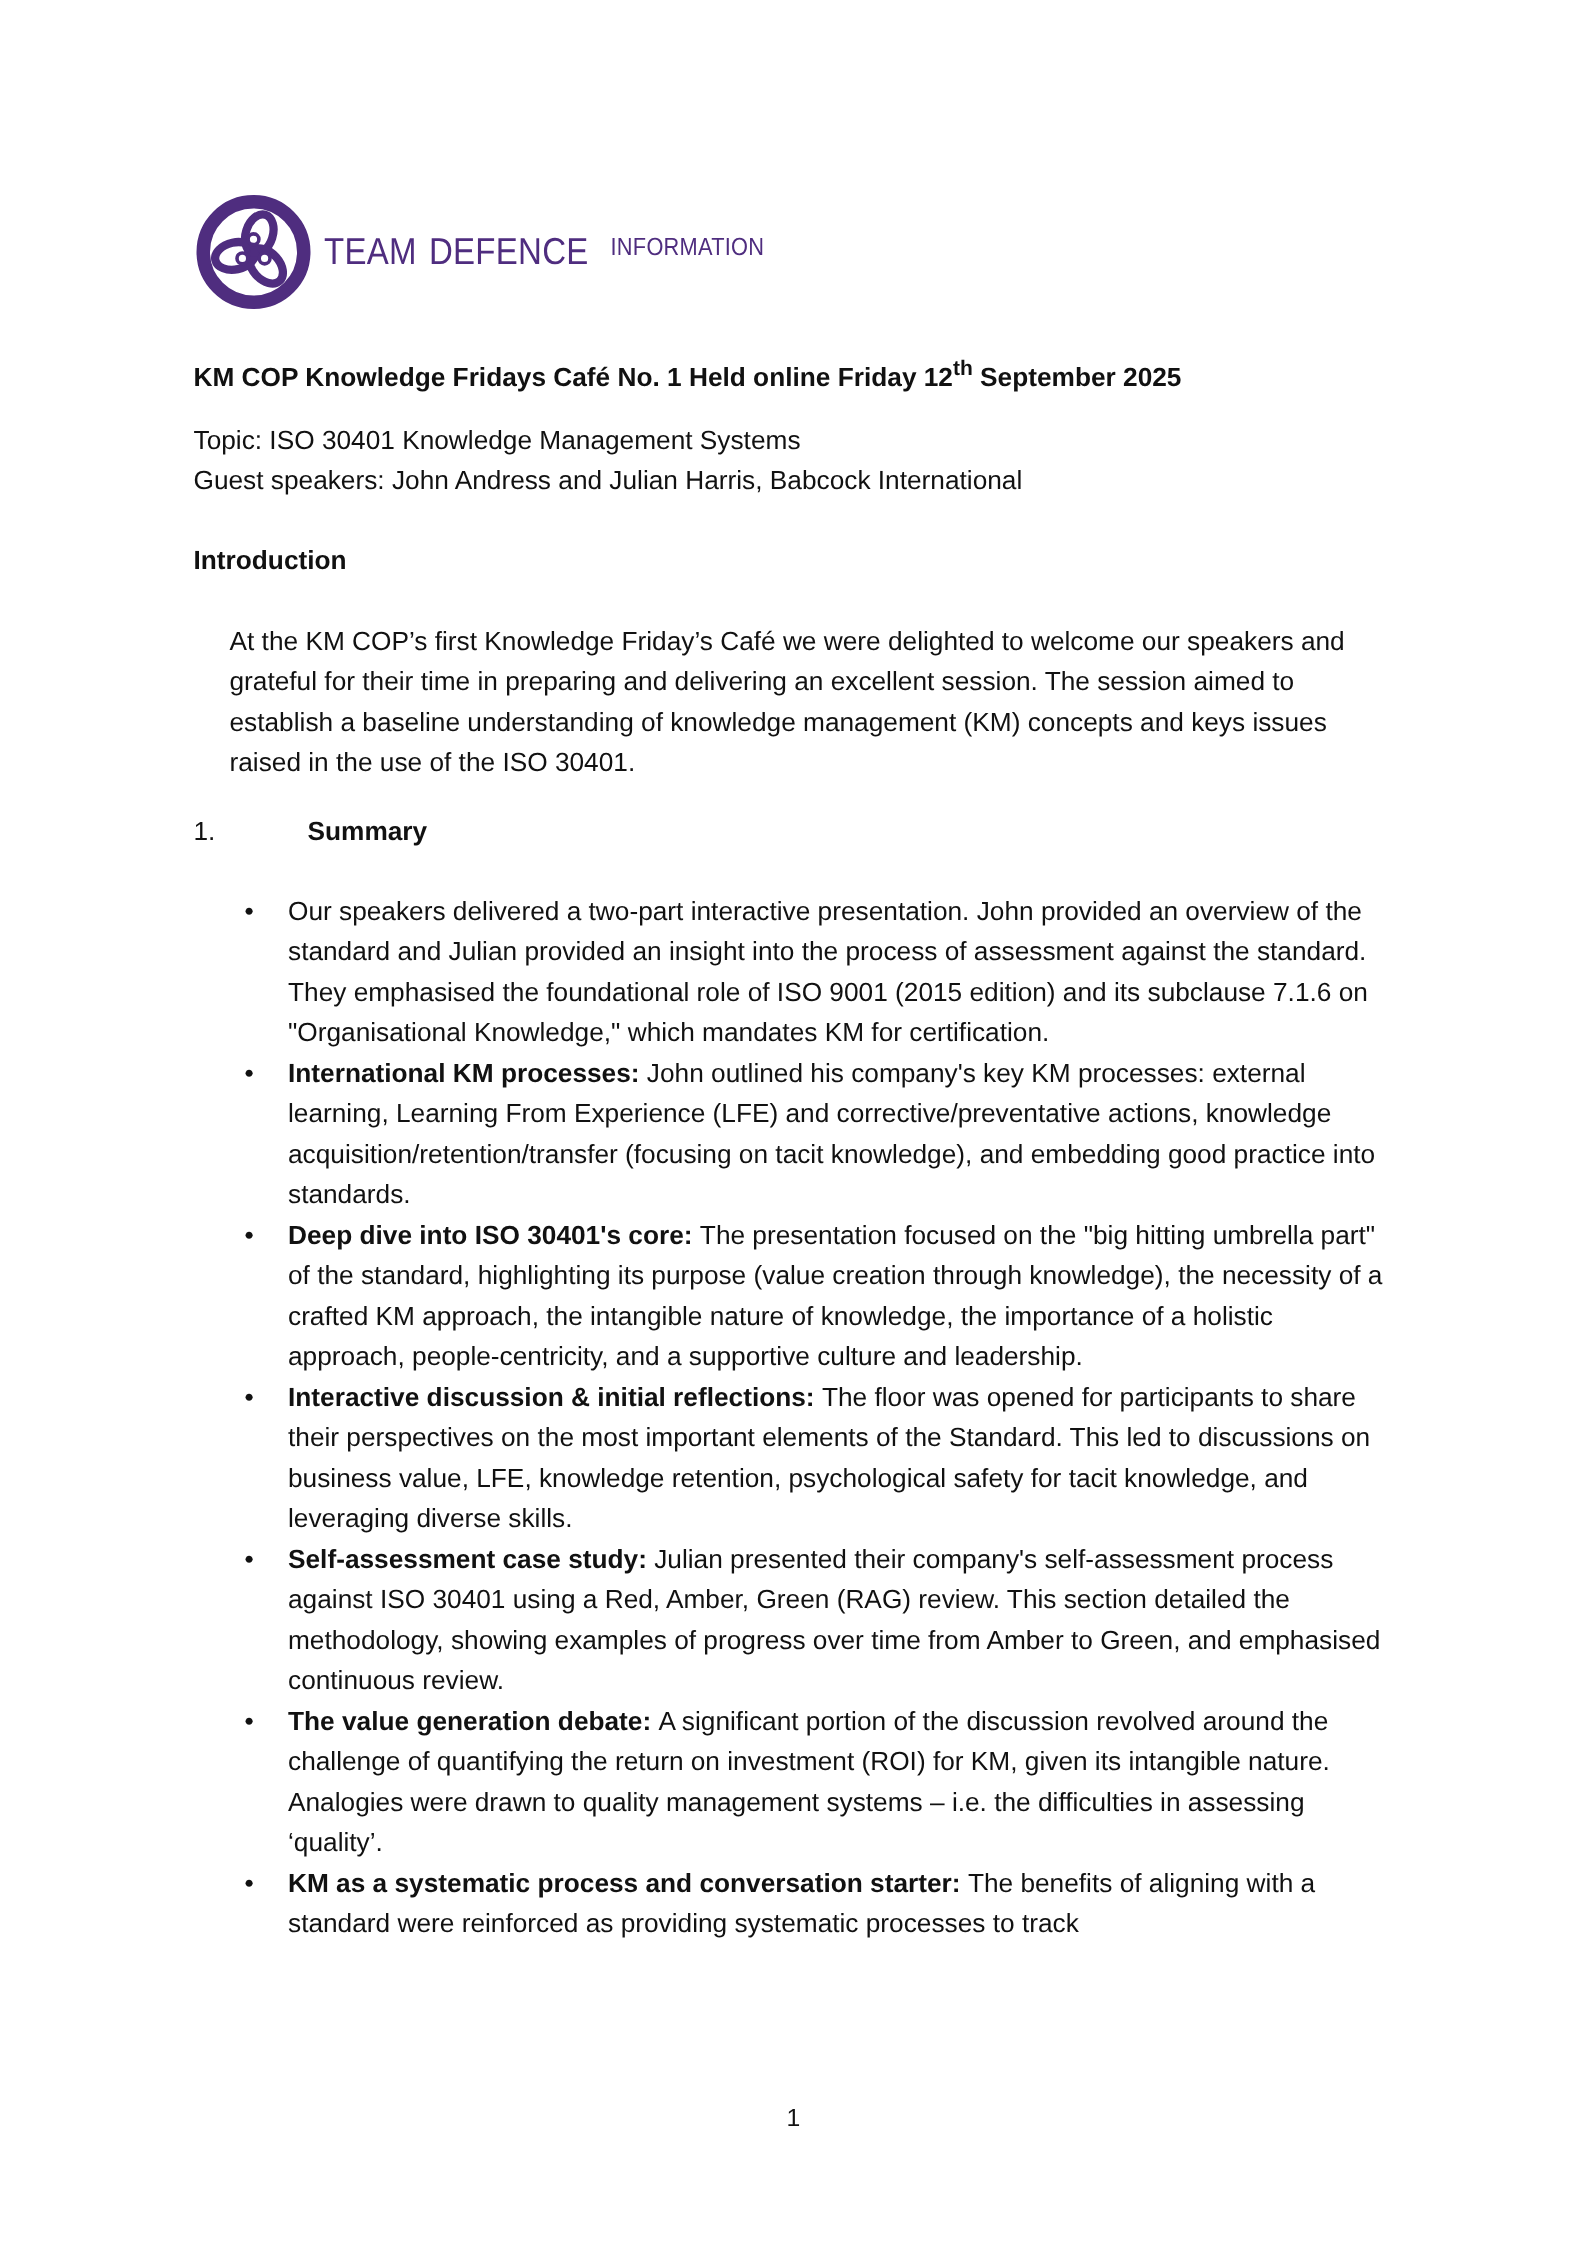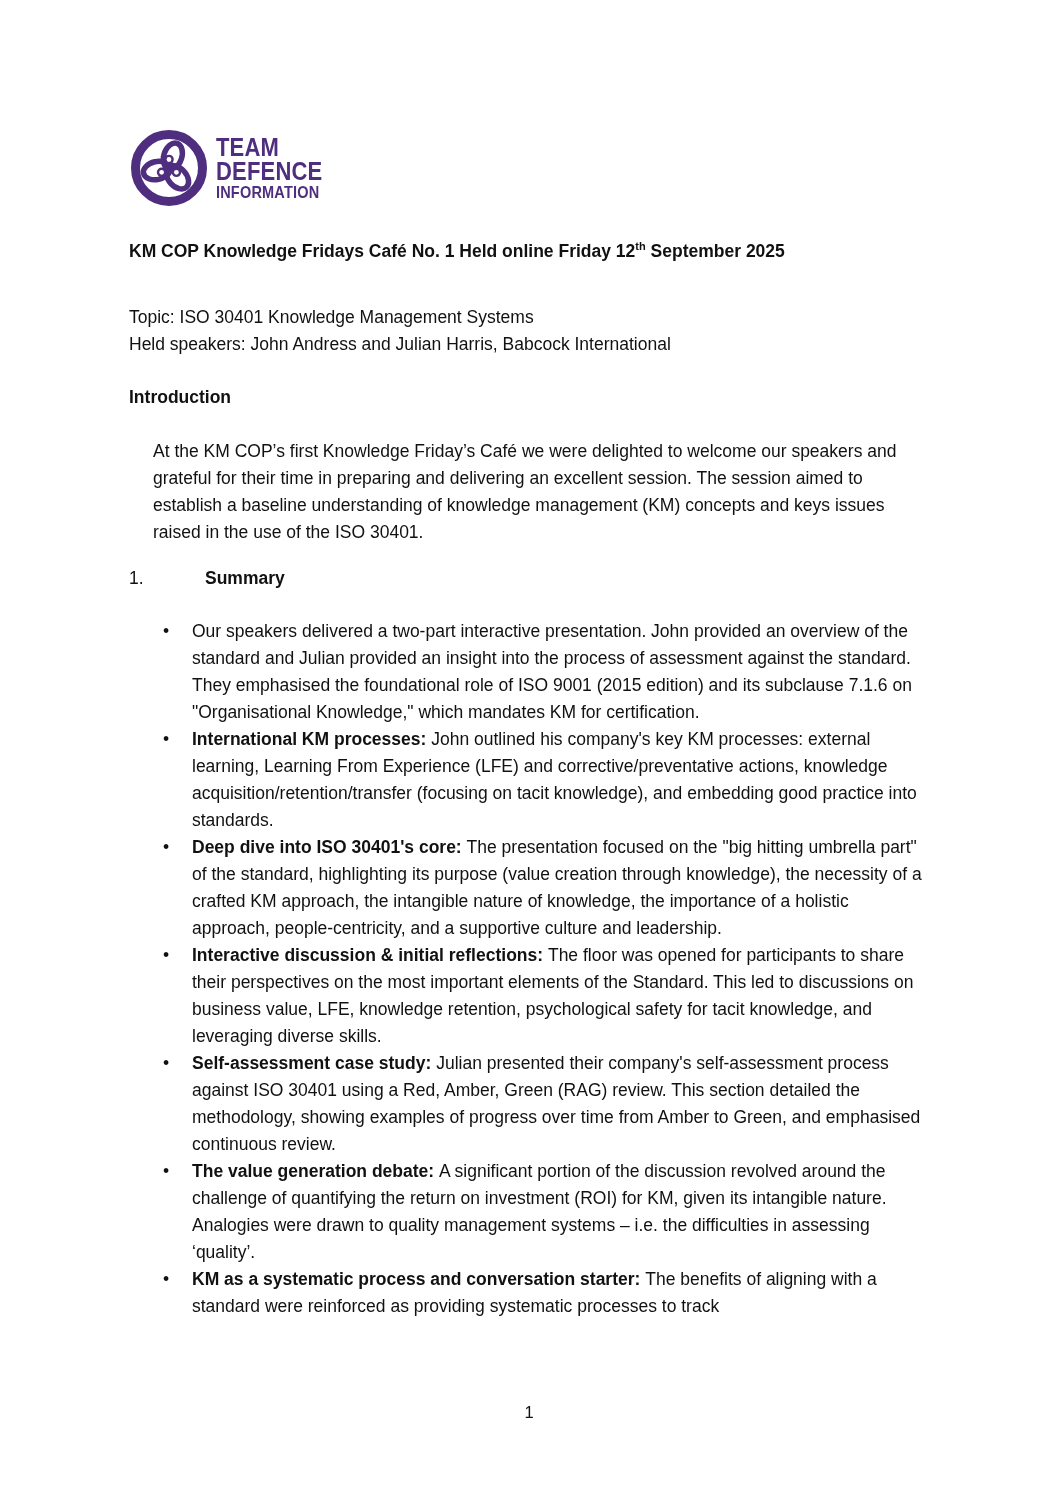--- a/index.html
+++ b/index.html
@@ -16,32 +16,32 @@
     color:#111111;
     overflow:hidden;
   }
   .content { padding:125px 128px 0 129px; }
 
   
   .logo-row { display:flex; align-items:center; height:86px; }
   .logo-mark { width:80px; height:84px; flex:0 0 auto; }
   .logo-wordmark {
     margin-left:7px;
-    display:flex; flex-direction:column; justify-content:center;
-    font-weight:bold;
+    display:flex; flex-direction:row; justify-content:center;
+    font-weight:normal;
     line-height:1;
   }
   .logo-wordmark > span { display:inline-block; transform:scaleX(0.88); transform-origin:left center; letter-spacing:0.2px; }
   .wm-big { font-size:25px; line-height:24px; }
   .wm-small { font-size:16.5px; line-height:18px; letter-spacing:0.4px; }
 
   
   .doc-title { margin-top:27px; font-weight:bold; }
-  .doc-title sup { font-size:11px; line-height:0; vertical-align:super; }
-  .meta { margin-top:39px; }
+  .doc-title sup { font-size:14px; line-height:0; vertical-align:super; }
+  .meta { margin-top:15px; }
   .intro-heading { margin-top:26px; font-weight:bold; }
   .intro-para { margin-top:27px;margin-left:24px; }
   .summary-row { margin-top:19px; display:flex; }
   .summary-num { width:31px; flex:0 0 auto; }
   .summary-head { font-weight:bold;margin-left:45px; }
 
   
   .bullets { margin-top:26px; list-style:none; padding-left:63px; }
   .bullets li { position:relative; }
   .bullets li::before {
@@ -91,21 +91,21 @@
         <span class="wm-big">TEAM</span>
         <span class="wm-big">DEFENCE</span>
         <span class="wm-small">INFORMATION</span>
       </span>
     </div>
 
     <p class="doc-title"><span>KM COP Knowledge Fridays Café No. 1 Held online Friday 12</span><sup>th</sup><span> September 2025</span></p>
 
     <div class="meta">
       <p>Topic: ISO 30401 Knowledge Management Systems</p>
-      <p>Held speakers: John Andress and Julian Harris, Babcock International</p>
+      <p>Guest speakers: John Andress and Julian Harris, Babcock International</p>
     </div>
 
     <p class="intro-heading">Introduction</p>
     <p class="intro-para">At the KM COP’s first Knowledge Friday’s Café we were delighted to welcome our speakers and grateful for their time in preparing and delivering an excellent session. The session aimed to establish a baseline understanding of knowledge management (KM) concepts and keys issues raised in the use of the ISO 30401.</p>
 
     <div class="summary-row">
       <span class="summary-num">1.</span>
       <span class="summary-head">Summary</span>
     </div>
 

